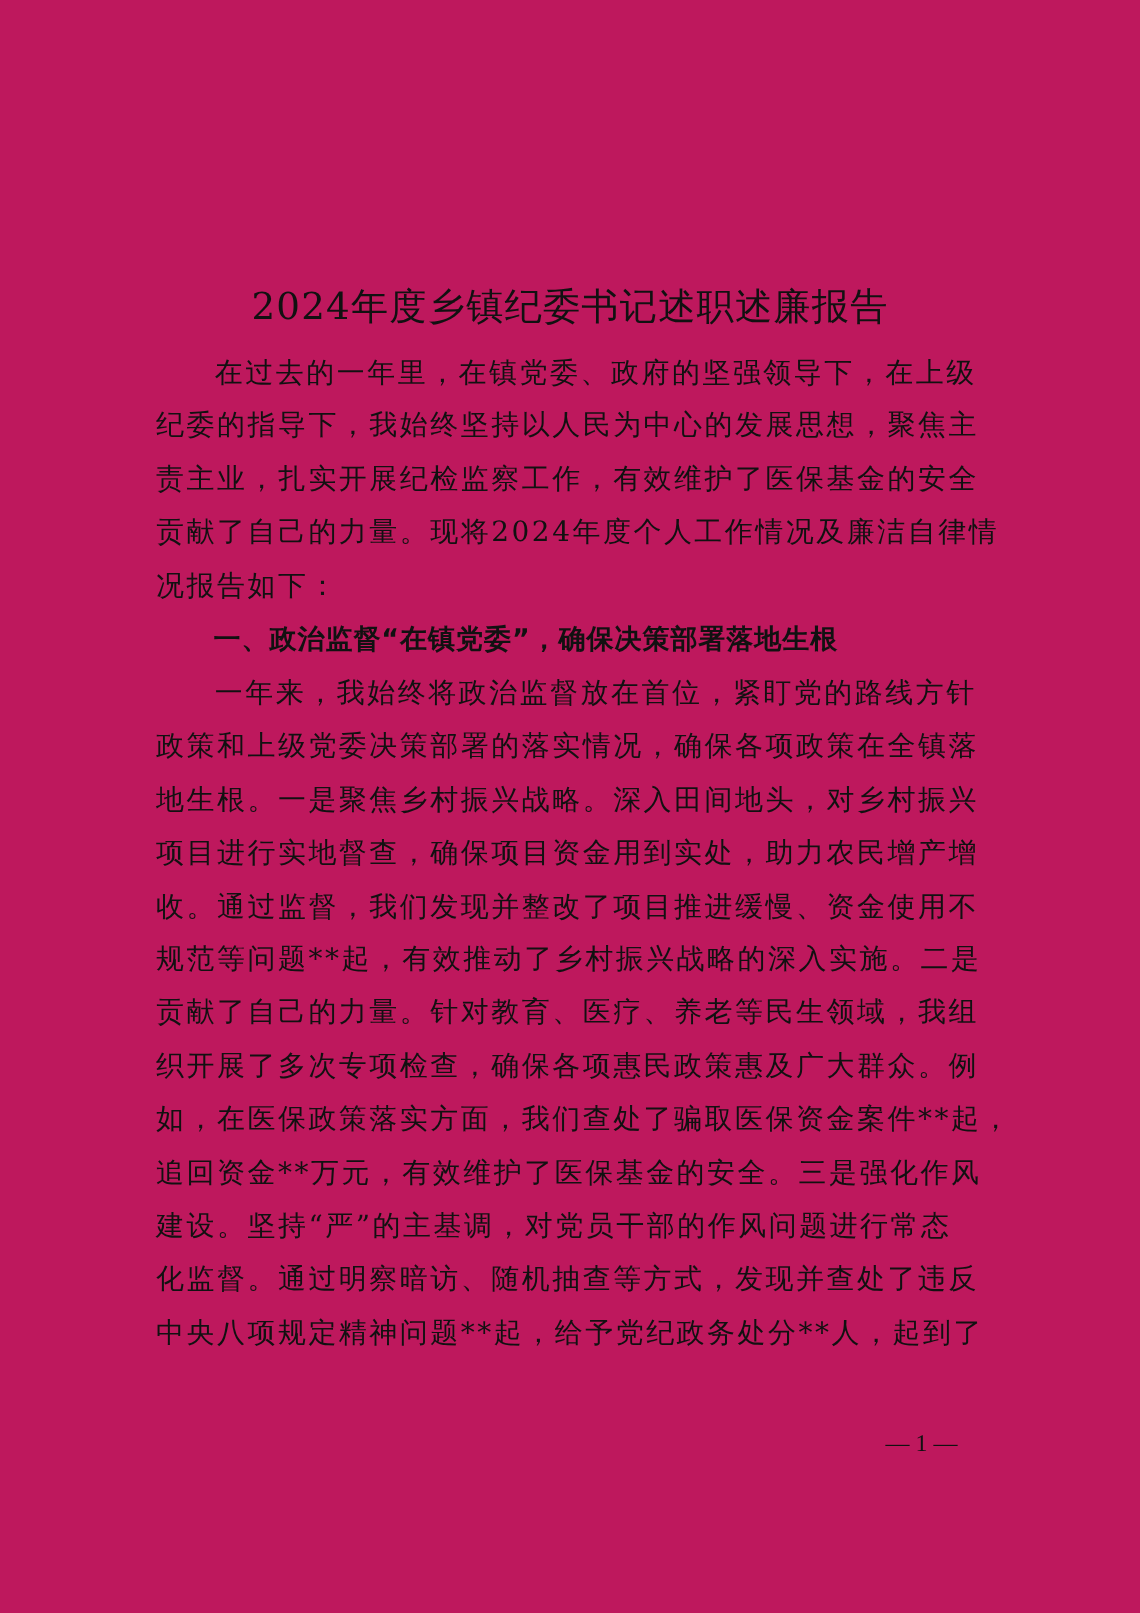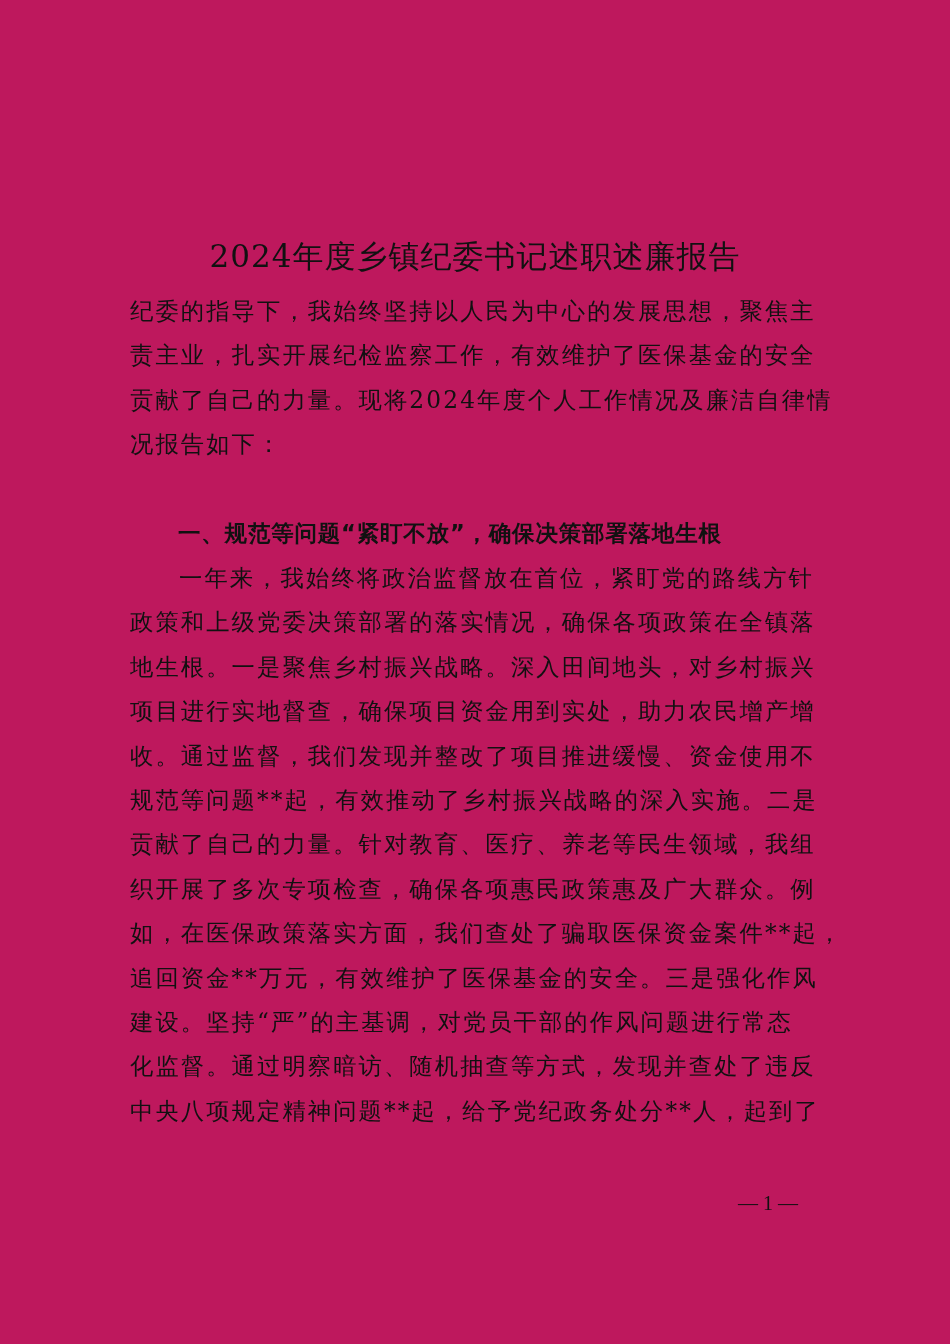--- a/index.html
+++ b/index.html
@@ -69,27 +69,28 @@
     }
   </style>
 </head>
 <body>
 
 <div class="page">
 
   <h1 class="title">2024年度乡镇纪委书记述职述廉报告</h1>
 
   <div class="body-text" style="top:289px;">
+    <span class="line indent">在过去的一年里，在镇党委、政府的坚强领导下，在上级</span>
     <span class="line">纪委的指导下，我始终坚持以人民为中心的发展思想，聚焦主</span>
     <span class="line">责主业，扎实开展纪检监察工作，有效维护了医保基金的安全</span>
     <span class="line">贡献了自己的力量。现将2024年度个人工作情况及廉洁自律情</span>
     <span class="line">况报告如下：</span>
   </div>
 
-  <h2 class="heading">一、规范等问题“紧盯不放”，确保决策部署落地生根</h2>
+  <h2 class="heading">一、政治监督“在镇党委”，确保决策部署落地生根</h2>
 
   <div class="body-text" style="top:556px;">
     <span class="line indent">一年来，我始终将政治监督放在首位，紧盯党的路线方针</span>
     <span class="line">政策和上级党委决策部署的落实情况，确保各项政策在全镇落</span>
     <span class="line">地生根。一是聚焦乡村振兴战略。深入田间地头，对乡村振兴</span>
     <span class="line">项目进行实地督查，确保项目资金用到实处，助力农民增产增</span>
     <span class="line">收。通过监督，我们发现并整改了项目推进缓慢、资金使用不</span>
     <span class="line">规范等问题**起，有效推动了乡村振兴战略的深入实施。二是</span>
     <span class="line">贡献了自己的力量。针对教育、医疗、养老等民生领域，我组</span>
     <span class="line">织开展了多次专项检查，确保各项惠民政策惠及广大群众。例</span>

